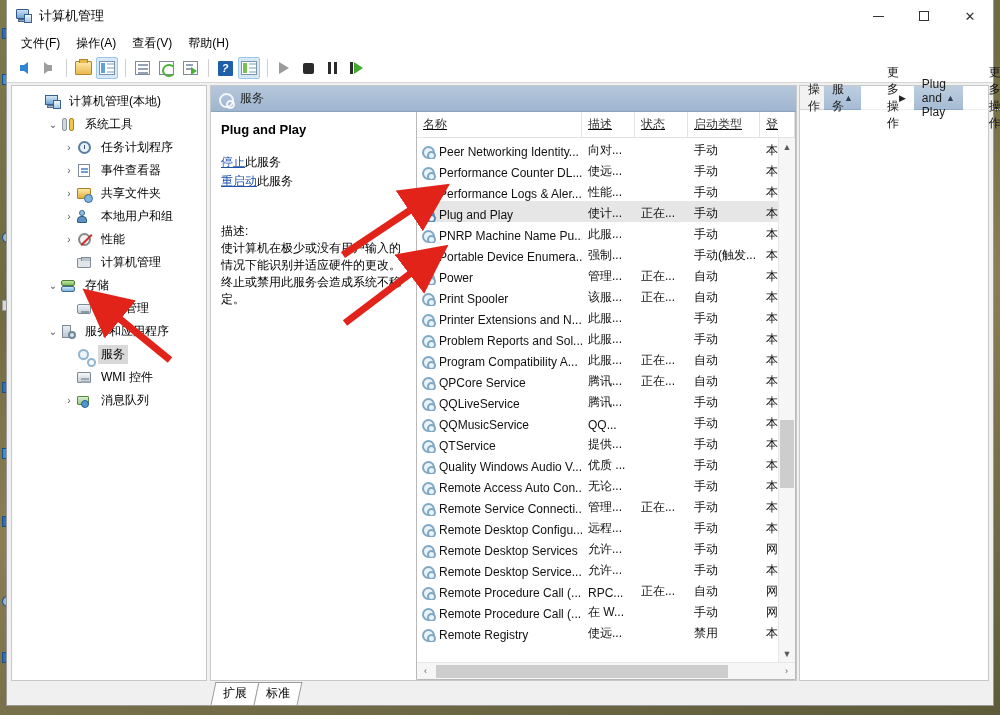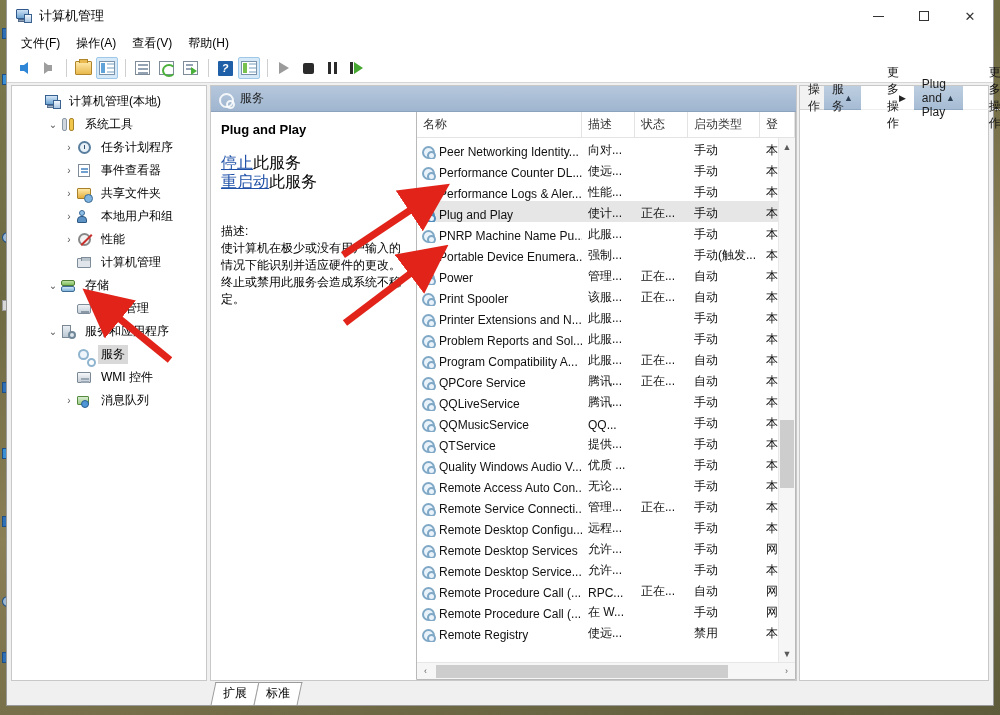--- a/index.html
+++ b/index.html
@@ -205,39 +205,39 @@
 
   #center-body { flex:1 1 auto; display:flex; min-height:0; position:relative; }
 
   
   #detail {
     width: 205px; flex: 0 0 205px;
     padding: 10px 10px 0 10px; background:#fff;
     overflow:hidden;
   }
   #detail .svc-title { font-size: 13px; font-weight: bold; color:#000; margin-bottom: 16px; }
-  #detail .link-line { font-size: 16px; color:#000; line-height: 19px; }
+  #detail .link-line { font-size: 12px; color:#000; line-height: 19px; }
   #detail .link-line a { color:#1f51a8; text-decoration: underline; cursor:pointer; }
   #detail .desc-label { margin-top: 32px; font-size:12px; color:#000; }
   #detail .desc-text { font-size:12px; color:#000; line-height:17px; }
 
   
   #list-panel {
     position: absolute;
     left: 205px; top: -15px; right: 0; bottom: 0;
     background:#fff;
     border: 1px solid #b9b9b9;
     border-top-left-radius: 9px;
     display:flex; flex-direction:column;
     overflow:hidden;
   }
   #list-head {
     height: 25px; flex: 0 0 25px;
     display:flex; background:#fff; border-bottom:1px solid #e3e3e3;
-    padding-top: 14px; box-sizing: content-box;
+    padding-top: 14px; box-sizing: content-box; text-decoration: underline;
   }
   .lh {
     font-size:12px; color:#333; padding: 3px 6px;
     border-right:1px solid #e3e3e3; white-space:nowrap; overflow:hidden;
     display:flex; align-items:center; position:relative;
   }
   .lh.sorted::after{
     content:"^"; position:absolute; left:50%; top:-6px; font-size:11px; color:#5b88b5;
   }
   .lh-name { width: 165px; flex:0 0 165px; }

